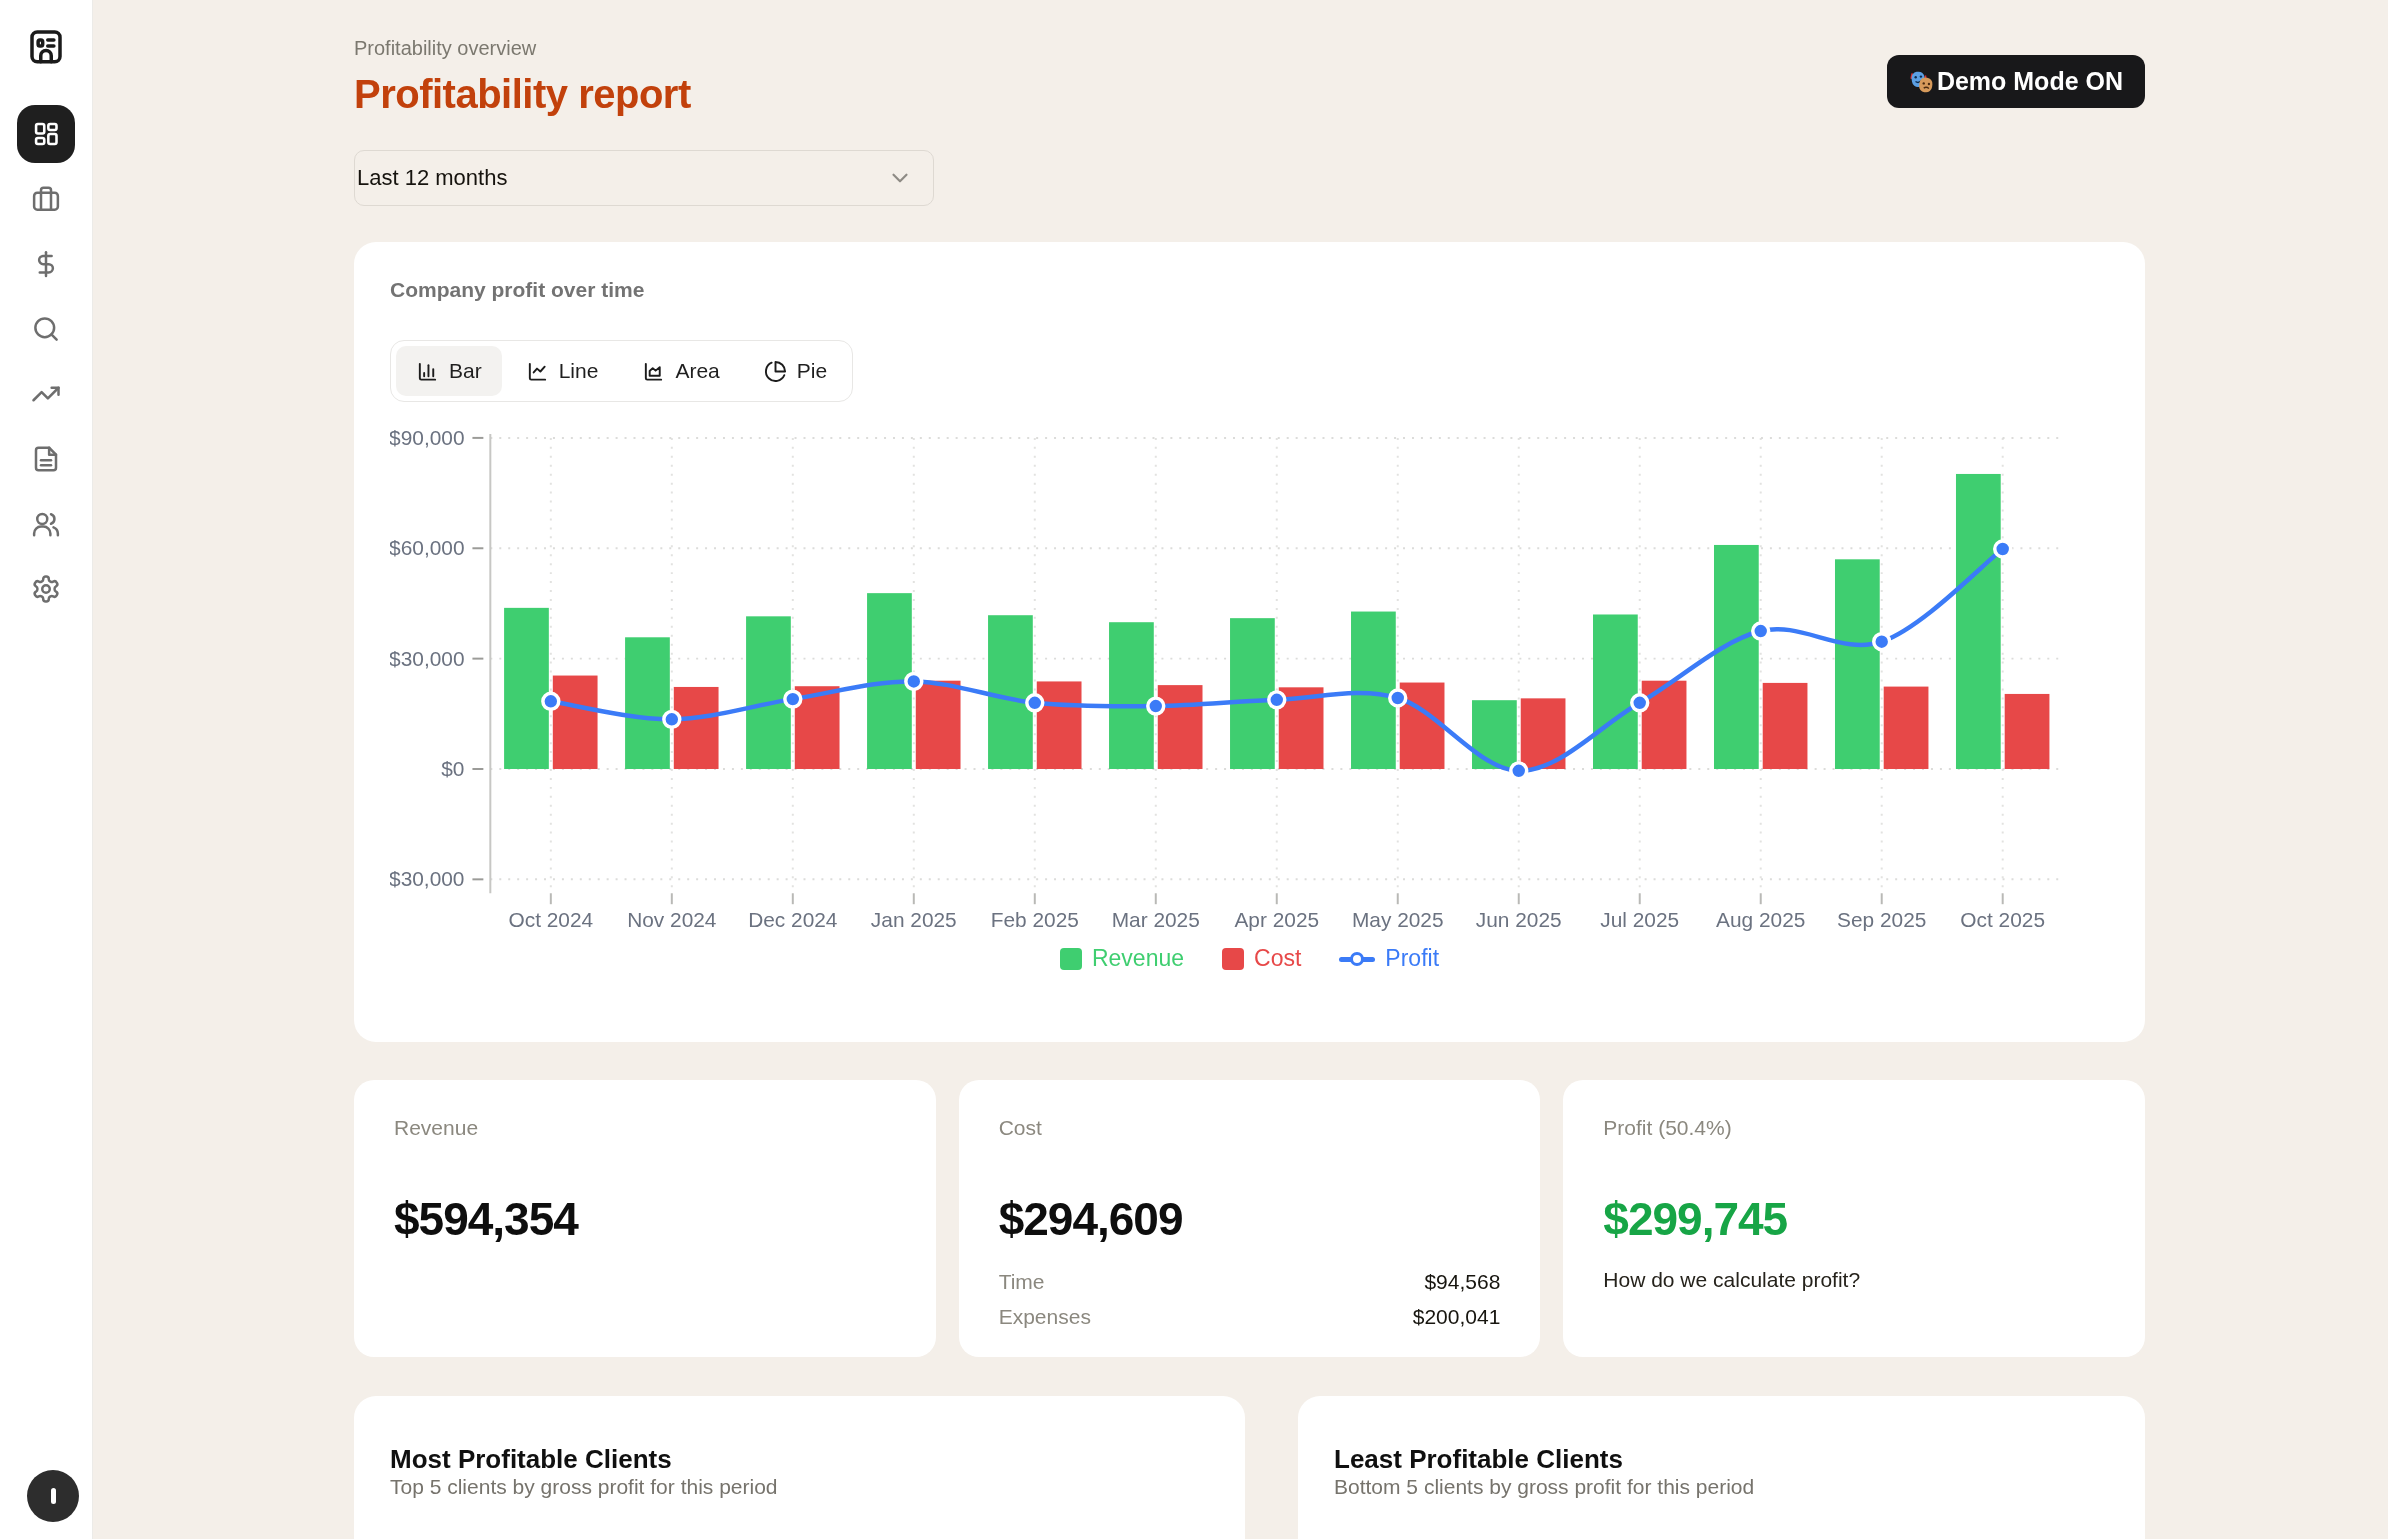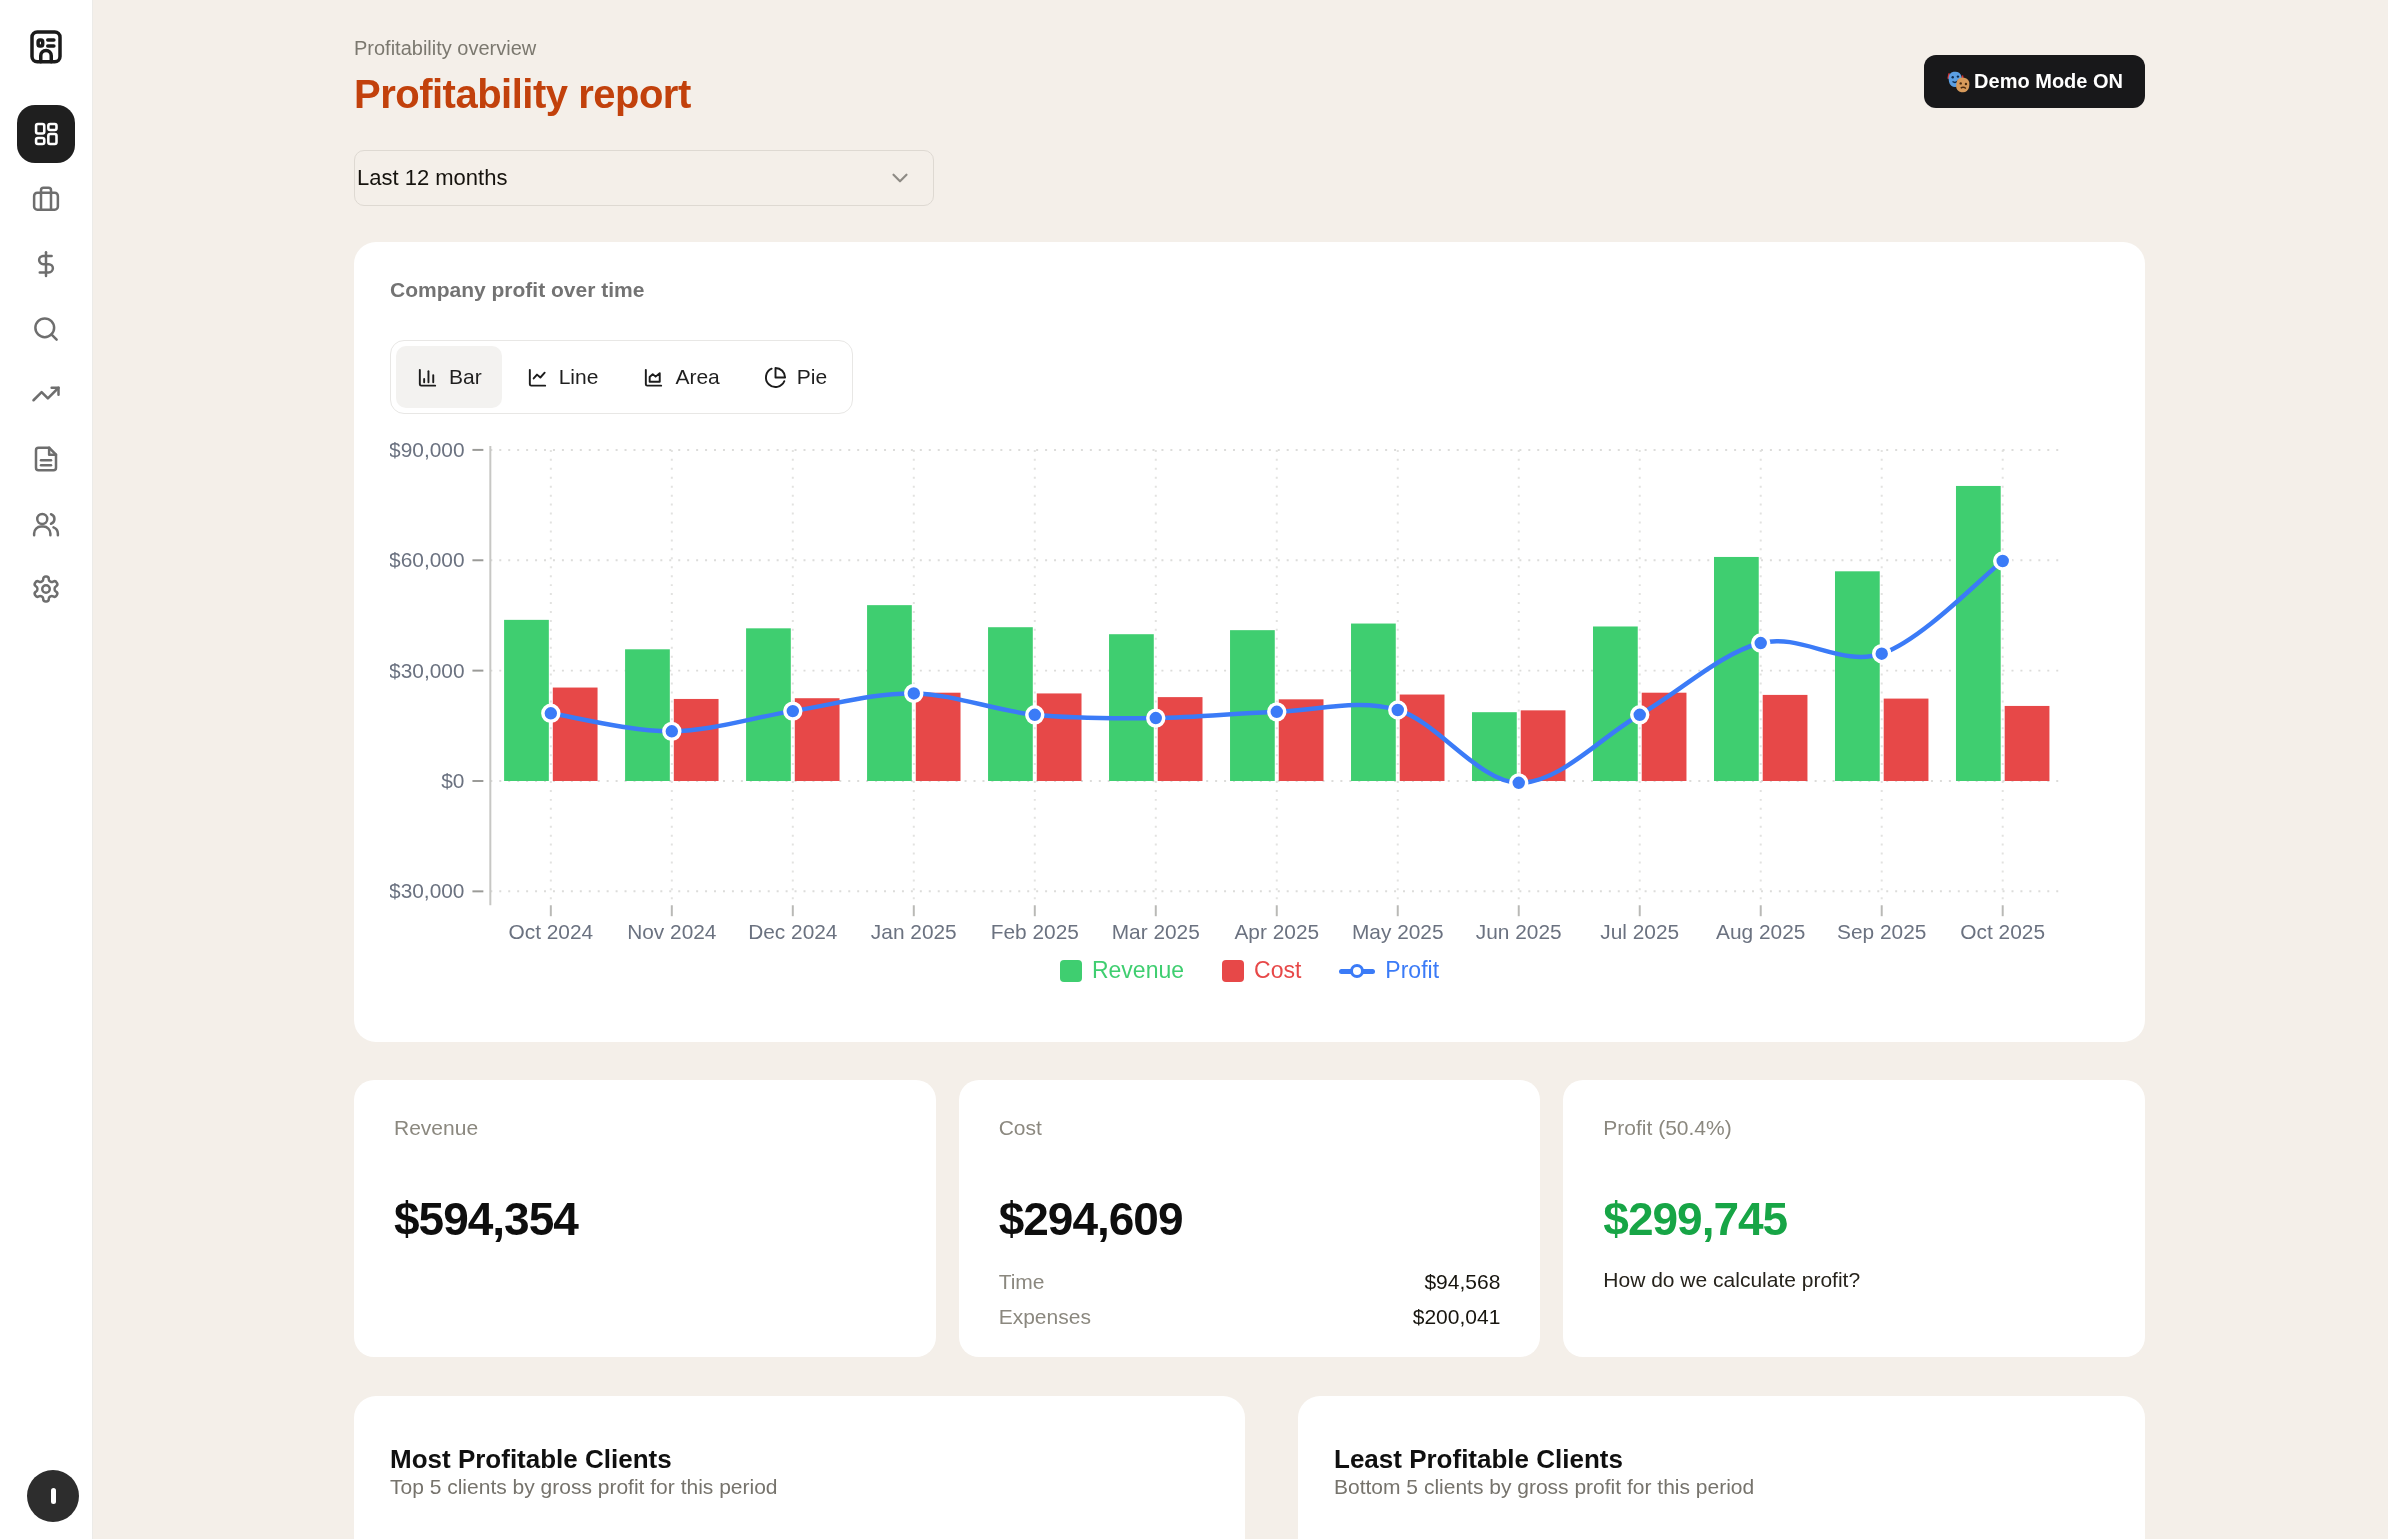--- a/index.html
+++ b/index.html
@@ -16,30 +16,30 @@
   .nav-item svg { stroke:#6e6e6e; }
   .nav-item .tile { width:58px; height:58px; border-radius:18px; background:#1f1f1f; display:grid; place-items:center; }
   .nav-item .tile svg { stroke:#ffffff; }
   .chat-bubble { position:absolute; left:27px; top:1470px; width:52px; height:52px; border-radius:50%; background:#2d2d2d; display:grid; place-items:center; cursor:pointer; }
   .chat-bubble .bar { width:5px; height:16px; border-radius:3px; background:#ffffff; }
 
   
   .main { flex:1; padding:36px 243px 0 261px; position:relative; overflow:hidden; }
   .breadcrumb { font-size:20px; color:#7b786f; line-height:24px; }
   .page-title { margin-top:12px; font-size:40px; font-weight:700; letter-spacing:-0.5px; color:#c2410c; line-height:44px; }
-  .demo-badge { position:absolute; top:55px; right:243px; height:53px; background:#18181a; color:#fff; border-radius:12px; display:flex; align-items:center; gap:2px; padding:0 22px; font-size:20px; font-weight:600; cursor:pointer; }
+  .demo-badge { position:absolute; top:55px; right:243px; height:53px; background:#18181a; color:#fff; border-radius:12px; display:flex; align-items:center; gap:2px; padding:0 22px; font-size:25px; font-weight:600; cursor:pointer; }
 
   .period-select { margin-top:34px; width:580px; height:56px; border:1.6px solid #ded9d2; border-radius:10px; display:flex; align-items:center; justify-content:space-between; padding:0 20px 0 2px; font-size:22px; color:#16130e; cursor:pointer; background:transparent; }
   .period-select svg { stroke:#8e8b85; }
 
   
   .chart-card { margin-top:36px; background:#fff; border-radius:22px; padding:36px 36px 24px; height:800px; }
   .card-title { font-size:21px; font-weight:700; color:#737373; }
   .view-tabs { margin-top:38px; display:inline-flex; border:1.6px solid #e8e7e5; border-radius:14px; padding:5px; gap:4px; background:#fff; }
-  .tab { display:flex; align-items:center; gap:10px; padding:19px 20px; border-radius:10px; font-size:21px; color:#1f1f1f; cursor:pointer; white-space:nowrap; }
+  .tab { display:flex; align-items:center; gap:10px; padding:13px 20px; border-radius:10px; font-size:21px; color:#1f1f1f; cursor:pointer; white-space:nowrap; }
   .tab.active { background:#f3f2f0; }
   .tab svg { stroke:#1c1c1c; }
   .chart-wrap { margin-top:20px; }
   .chart-legend { margin-top:2px; display:flex; justify-content:center; align-items:center; gap:38px; font-size:23px; }
   .legend-item { display:flex; align-items:center; gap:10px; cursor:pointer; }
   .legend-swatch { width:22px; height:22px; border-radius:4px; }
   .legend-linemark { position:relative; width:36px; height:14px; }
   .legend-linemark .seg { position:absolute; left:0; top:5px; width:36px; height:5px; border-radius:3px; }
   .legend-linemark .dot { position:absolute; left:11px; top:0; width:14px; height:14px; border-radius:50%; background:#fff; }
 

